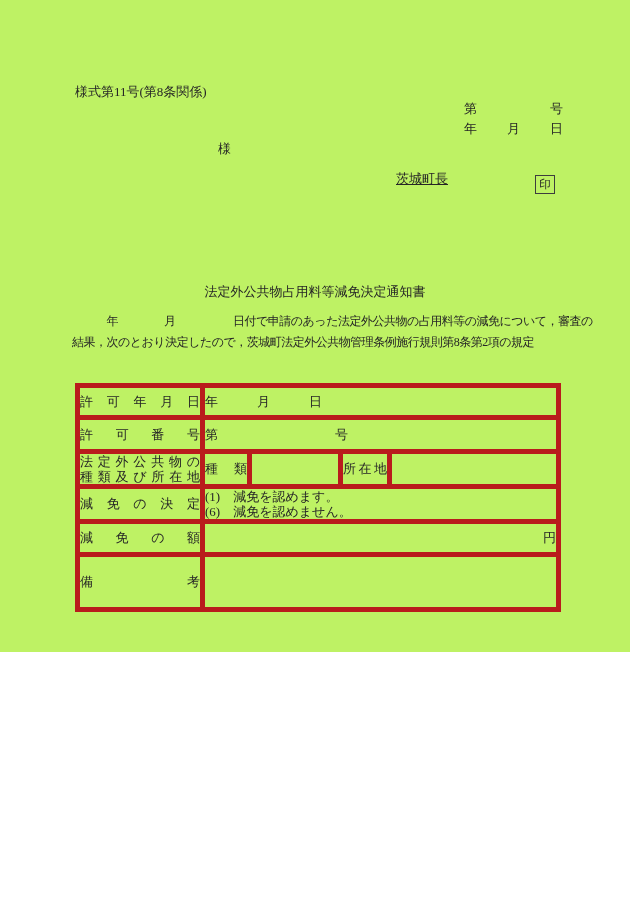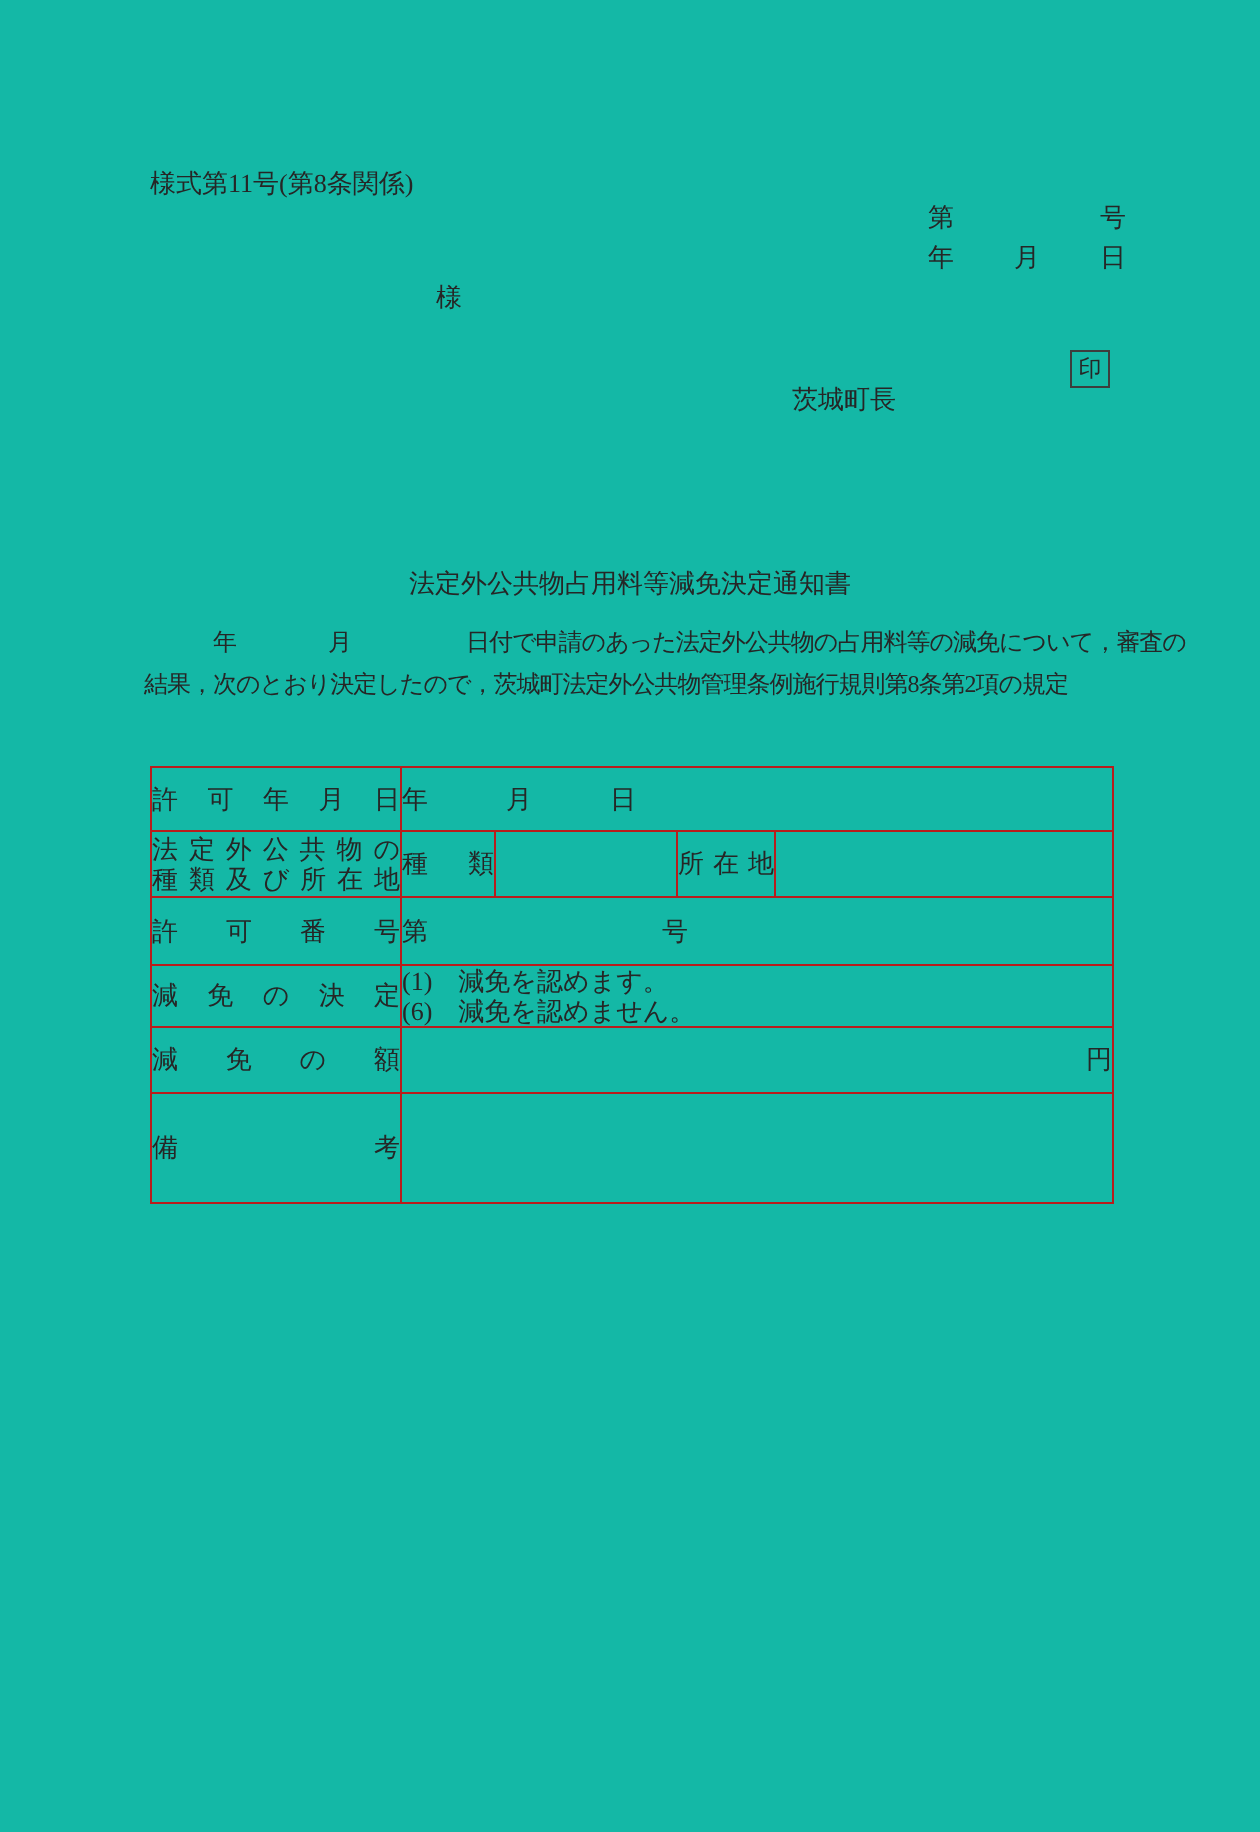--- a/index.html
+++ b/index.html
@@ -1,41 +1,41 @@
 <!DOCTYPE html>
 <html><head>
 <meta charset="utf-8">
 <style>
   html, body { margin: 0; padding: 0; background: #ffffff; }
   .page {
     position: relative;
     width: 630px;
-    height: 916px;
-    background: #14b8a6;
+    height: 652px;
+    background: #bef264;
     font-family: "Liberation Serif", "DejaVu Serif", serif;
     color: #262626;
     overflow: hidden;
   }
   .abs { position: absolute; }
   .pre { white-space: pre; }
 
   .form-id { left: 75px; top: 83px; font-size: 13px; }
 
   .doc-number-line {
     left: 464px; top: 100px; width: 99px;
     display: flex; justify-content: space-between;
     font-size: 13px;
   }
   .doc-date-line {
     left: 464px; top: 120px; width: 99px;
     display: flex; justify-content: space-between;
     font-size: 13px;
   }
   .addressee { left: 218px; top: 140px; font-size: 13px; }
-  .sender-title { left: 396px; top: 191px; font-size: 13px; }
+  .sender-title { left: 396px; top: 170px; font-size: 13px; text-decoration: underline; }
   .seal-box {
     left: 535px; top: 175px; width: 18px; height: 17px;
     border: 1px solid #3d3d3d;
     display: flex; align-items: center; justify-content: center;
     font-size: 11.5px;
   }
   .doc-title {
     left: 0; top: 252px; width: 630px;
     text-align: center; font-size: 13px; margin-top: 31px;
   }
@@ -46,21 +46,21 @@
   }
 
   .form-table {
     left: 75px; top: 383px;
     border-collapse: collapse;
     table-layout: fixed;
     width: 481px;
     border: 1.5px solid #555555;
   }
   .form-table td {
-    border: 1px solid #b91c1c;
+    border: 5px solid #b91c1c;
     font-size: 13px;
     padding: 0;
     vertical-align: middle;
     color: #262626;
     overflow: hidden;
   }
   .lbl {
     padding: 0 4px;
     text-align: justify;
     text-align-last: justify;
@@ -121,33 +121,33 @@
       <col style="width:47px">
       <col style="width:91px">
       <col style="width:49px">
       <col style="width:169px">
     </colgroup>
     <tbody>
       <tr style="height:32px">
         <td class="lbl">許可年月日</td>
         <td colspan="4" class="v-date">年　　　月　　　日</td>
       </tr>
+      <tr style="height:34px">
+        <td class="lbl">許可番号</td>
+        <td colspan="4" class="v-number">第　　　　　　　　　号</td>
+      </tr>
       <tr style="height:33px">
         <td class="lbl2">
           <div class="jline">法定外公共物の</div>
           <div class="jline">種類及び所在地</div>
         </td>
         <td class="sub-lbl">種類</td>
         <td></td>
         <td class="sub-lbl">所在地</td>
         <td></td>
-      </tr>
-      <tr style="height:34px">
-        <td class="lbl">許可番号</td>
-        <td colspan="4" class="v-number">第　　　　　　　　　号</td>
       </tr>
       <tr style="height:31px">
         <td class="lbl">減免の決定</td>
         <td colspan="4" class="opts">
           <div>(1)　減免を認めます。</div>
           <div>(6)　減免を認めません。</div>
         </td>
       </tr>
       <tr style="height:33px">
         <td class="lbl">減免の額</td>

